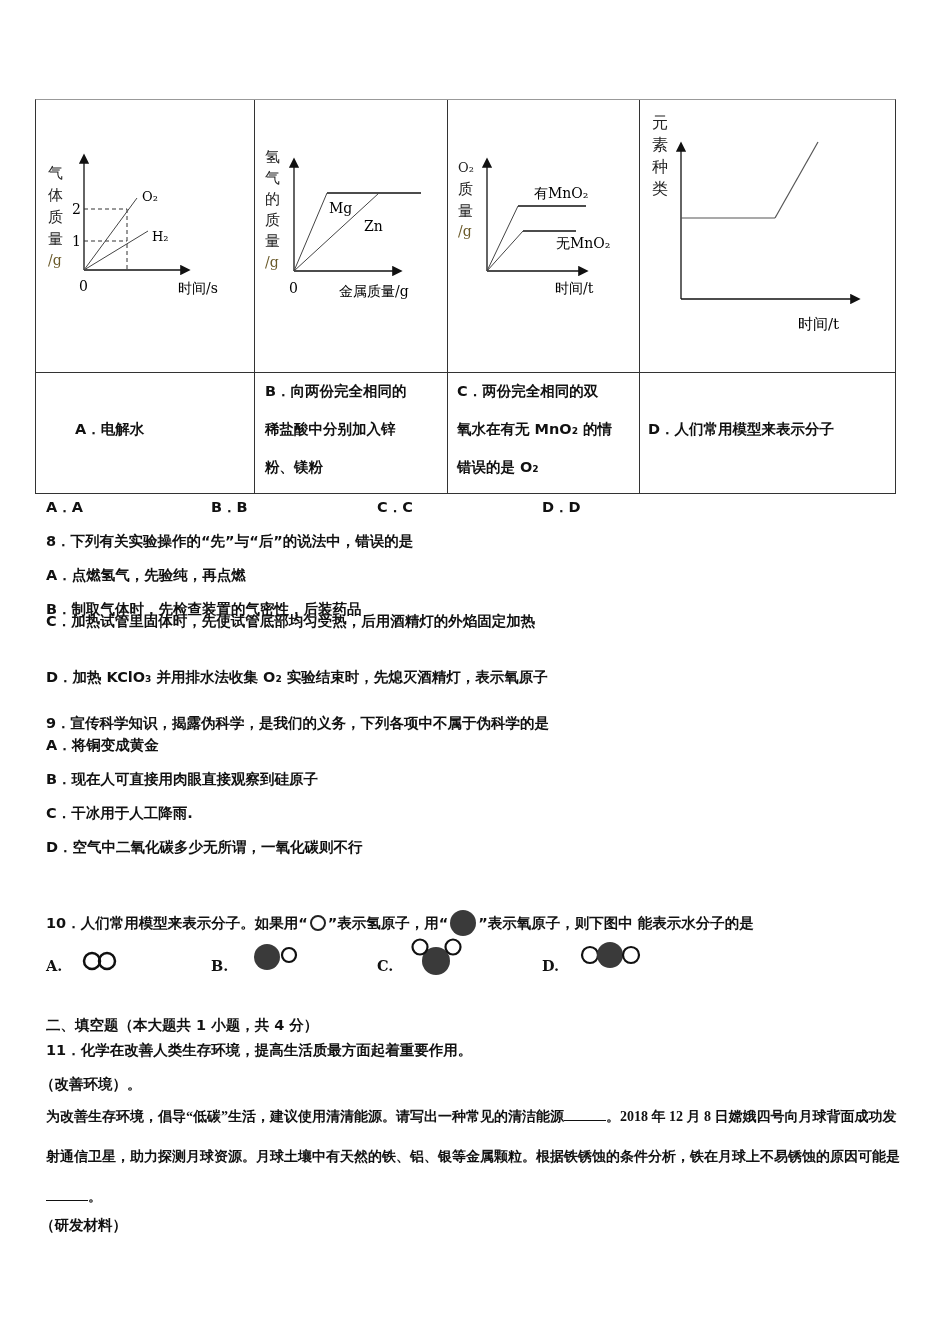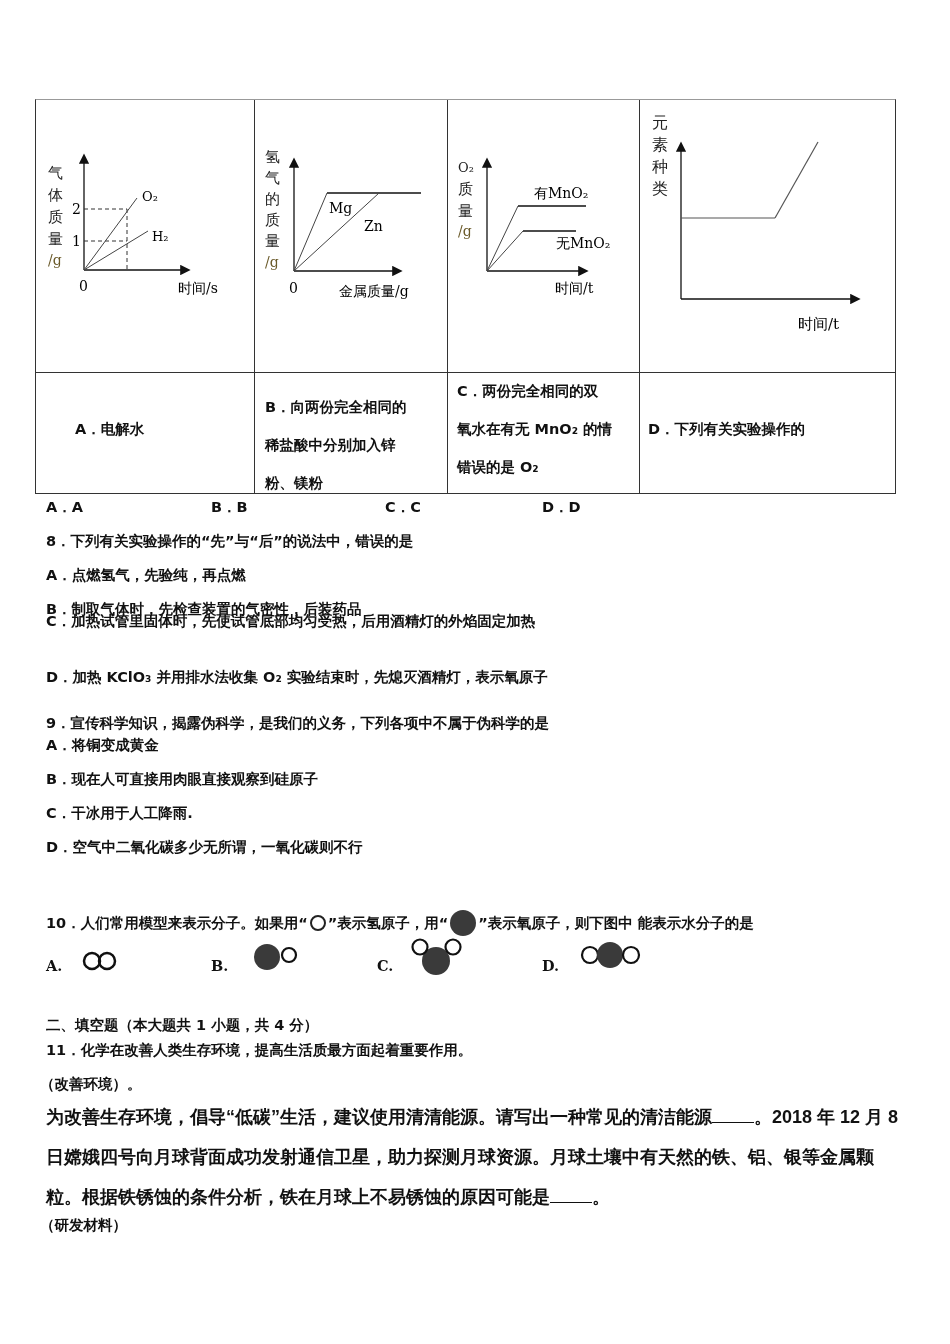--- a/index.html
+++ b/index.html
@@ -18,22 +18,22 @@
   .cell-svg { position: absolute; top: 0; }
   .caption {
     position: absolute; font-size: 14.5px; font-weight: bold; line-height: 38px;
     font-family: "DejaVu Sans", "Liberation Sans", sans-serif;
   }
   .line { position: absolute; left: 46px; font-size: 14.5px; font-weight: bold; white-space: nowrap;
     font-family: "DejaVu Sans", "Liberation Sans", sans-serif; }
   .line.q { font-weight: bold; }
   .opt-row { position: absolute; top: 498px; font-size: 14.5px; font-weight: bold;
     font-family: "DejaVu Sans", "Liberation Sans", sans-serif; }
-  .para { position: absolute; left: 46px; width: 860px; font-size: 18px; font-weight: bold; line-height: 40px;
-    font-family: Liberation Sans, sans-serif; }
+  .para { position: absolute; left: 46px; width: 860px; font-size: 14px; font-weight: bold; line-height: 40px;
+    font-family: Liberation Serif, serif; }
   .blank { display: inline-block; width: 42px; border-bottom: 1.5px solid #111; height: 14px; vertical-align: baseline; }
   svg text { font-family: "DejaVu Serif", "Liberation Serif", serif; }
   .mol-label { position: absolute; font-size: 14.5px; font-weight: bold; font-family: "DejaVu Serif", serif; }
 </style>
 </head>
 <body>
 
 <div class="tbl">
   <div class="vline" style="left:218px"></div>
   <div class="vline" style="left:411px"></div>
@@ -131,38 +131,38 @@
     <line x1="41" y1="199" x2="41" y2="44" stroke="#111" stroke-width="1.3" marker-end="url(#arr4)"></line>
     <line x1="41" y1="199" x2="218" y2="199" stroke="#111" stroke-width="1.3" marker-end="url(#arr4)"></line>
     <line x1="41" y1="118" x2="135" y2="118" stroke="#555" stroke-width="1.2"></line>
     <line x1="135" y1="118" x2="178" y2="42" stroke="#555" stroke-width="1.2"></line>
     <text x="158" y="229" font-size="15">时间/t</text>
   </svg>
 
   <div class="caption" style="left:10px; top:310px;margin-left:29px;">
     <span>A．电解水</span>
   </div>
-  <div class="caption" style="left:229px; top:288px;">
+  <div class="caption" style="left:229px; top:272px;">
     <div>B．向两份完全相同的</div>
     <div>稀盐酸中分别加入锌</div>
     <div>粉、镁粉</div>
   </div>
   <div class="caption" style="left:421px; top:272px;">
     <div>C．两份完全相同的双</div>
     <div>氧水在有无 MnO₂ 的情</div>
     <div>错误的是 O₂</div>
   </div>
   <div class="caption" style="left:612px; top:310px;">
-    <span>D．下列有关实验操作的</span>
+    <span>D．人们常用模型来表示分子</span>
   </div>
 </div>
 
 <div class="opt-row" style="left:46px">A．A</div>
 <div class="opt-row" style="left:211px">B．B</div>
-<div class="opt-row" style="left:385px">C．C</div>
+<div class="opt-row" style="left:377px">C．C</div>
 <div class="opt-row" style="left:542px">D．D</div>
 
 <div class="line q" style="top:532px">8．下列有关实验操作的“先”与“后”的说法中，错误的是</div>
 <div class="line" style="top:566px">A．点燃氢气，先验纯，再点燃</div>
 <div class="line" style="top:600px">B．制取气体时，先检查装置的气密性，后装药品</div>
 <div class="line" style="top:612px">C．加热试管里固体时，先使试管底部均匀受热，后用酒精灯的外焰固定加热</div>
 <div class="line" style="top:668px">D．加热 KClO₃ 并用排水法收集 O₂ 实验结束时，先熄灭酒精灯，表示氧原子</div>
 
 <div class="line q" style="top:714px">9．宣传科学知识，揭露伪科学，是我们的义务，下列各项中不属于伪科学的是</div>
 <div class="line" style="top:736px">A．将铜变成黄金</div>

